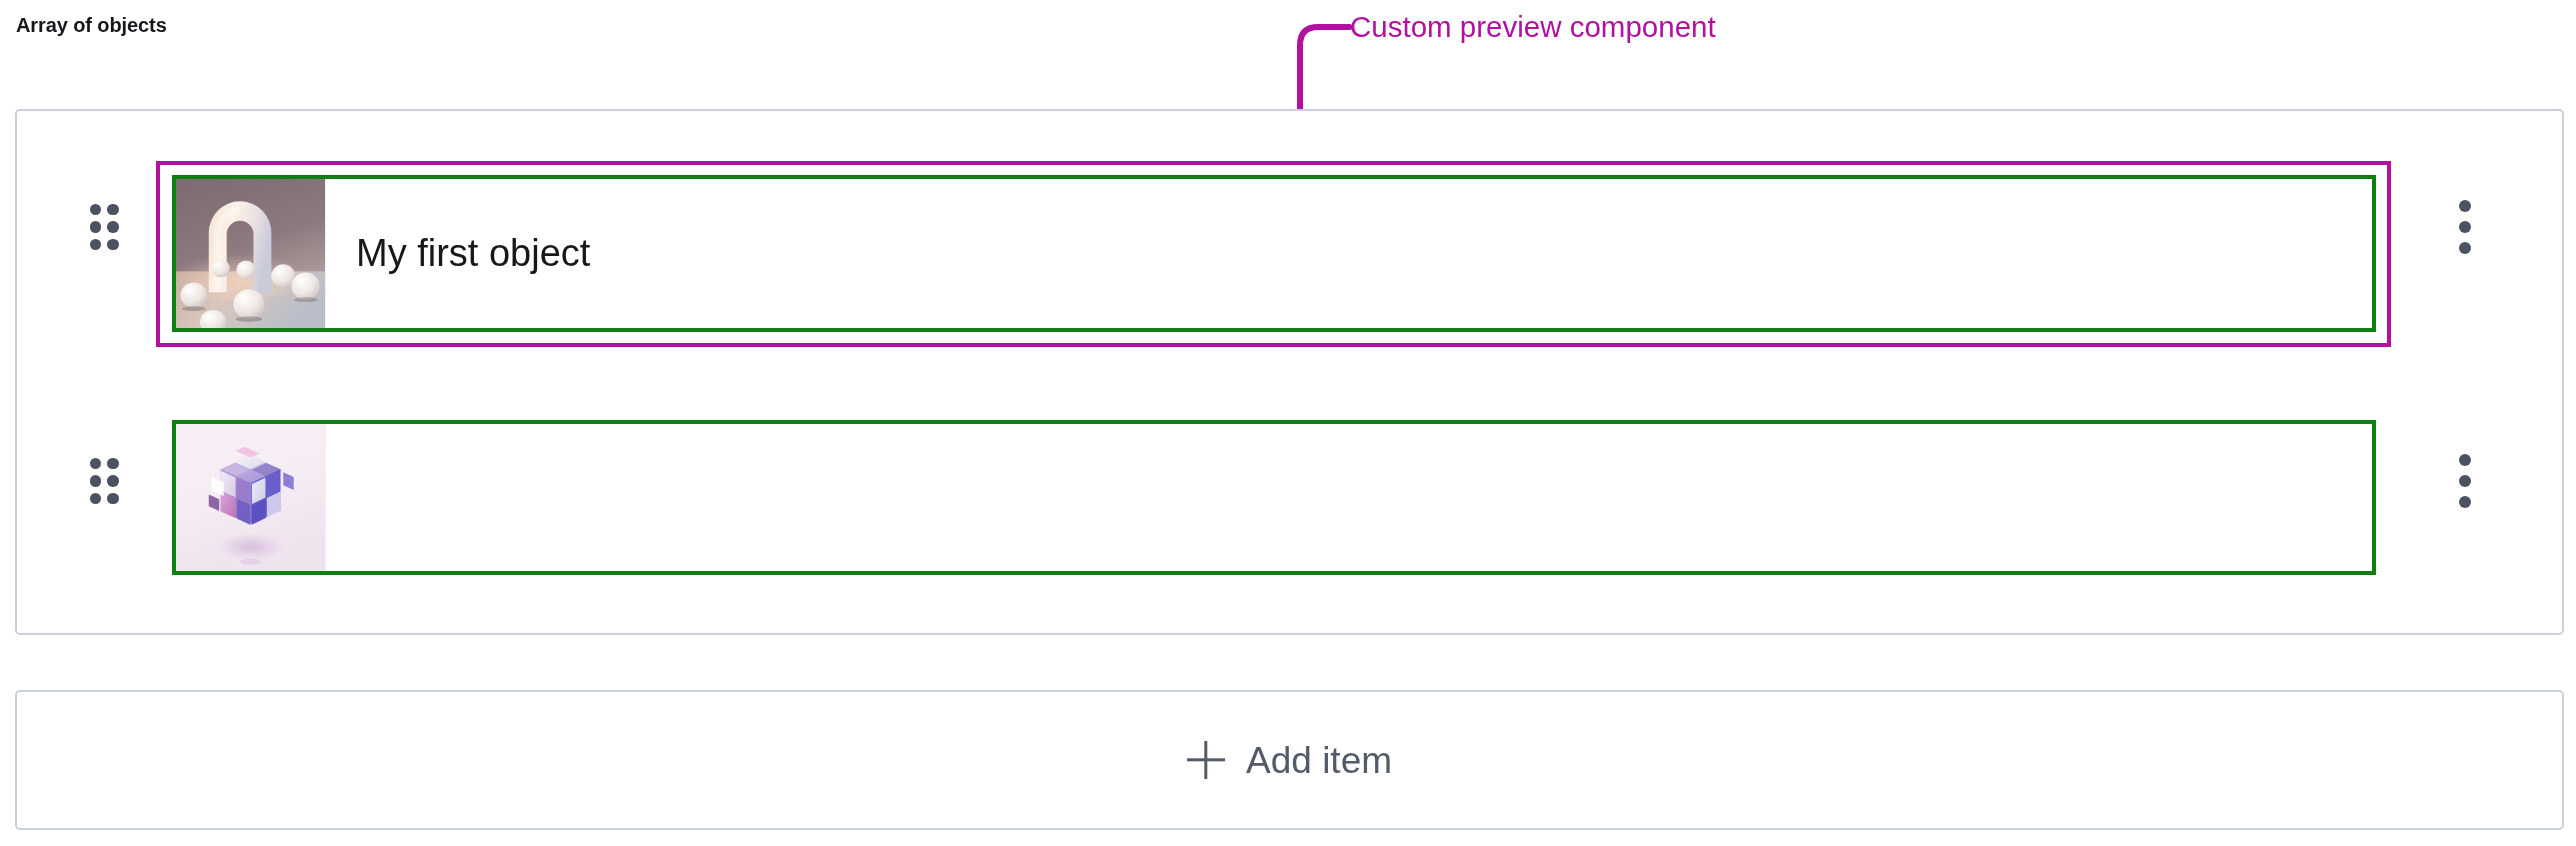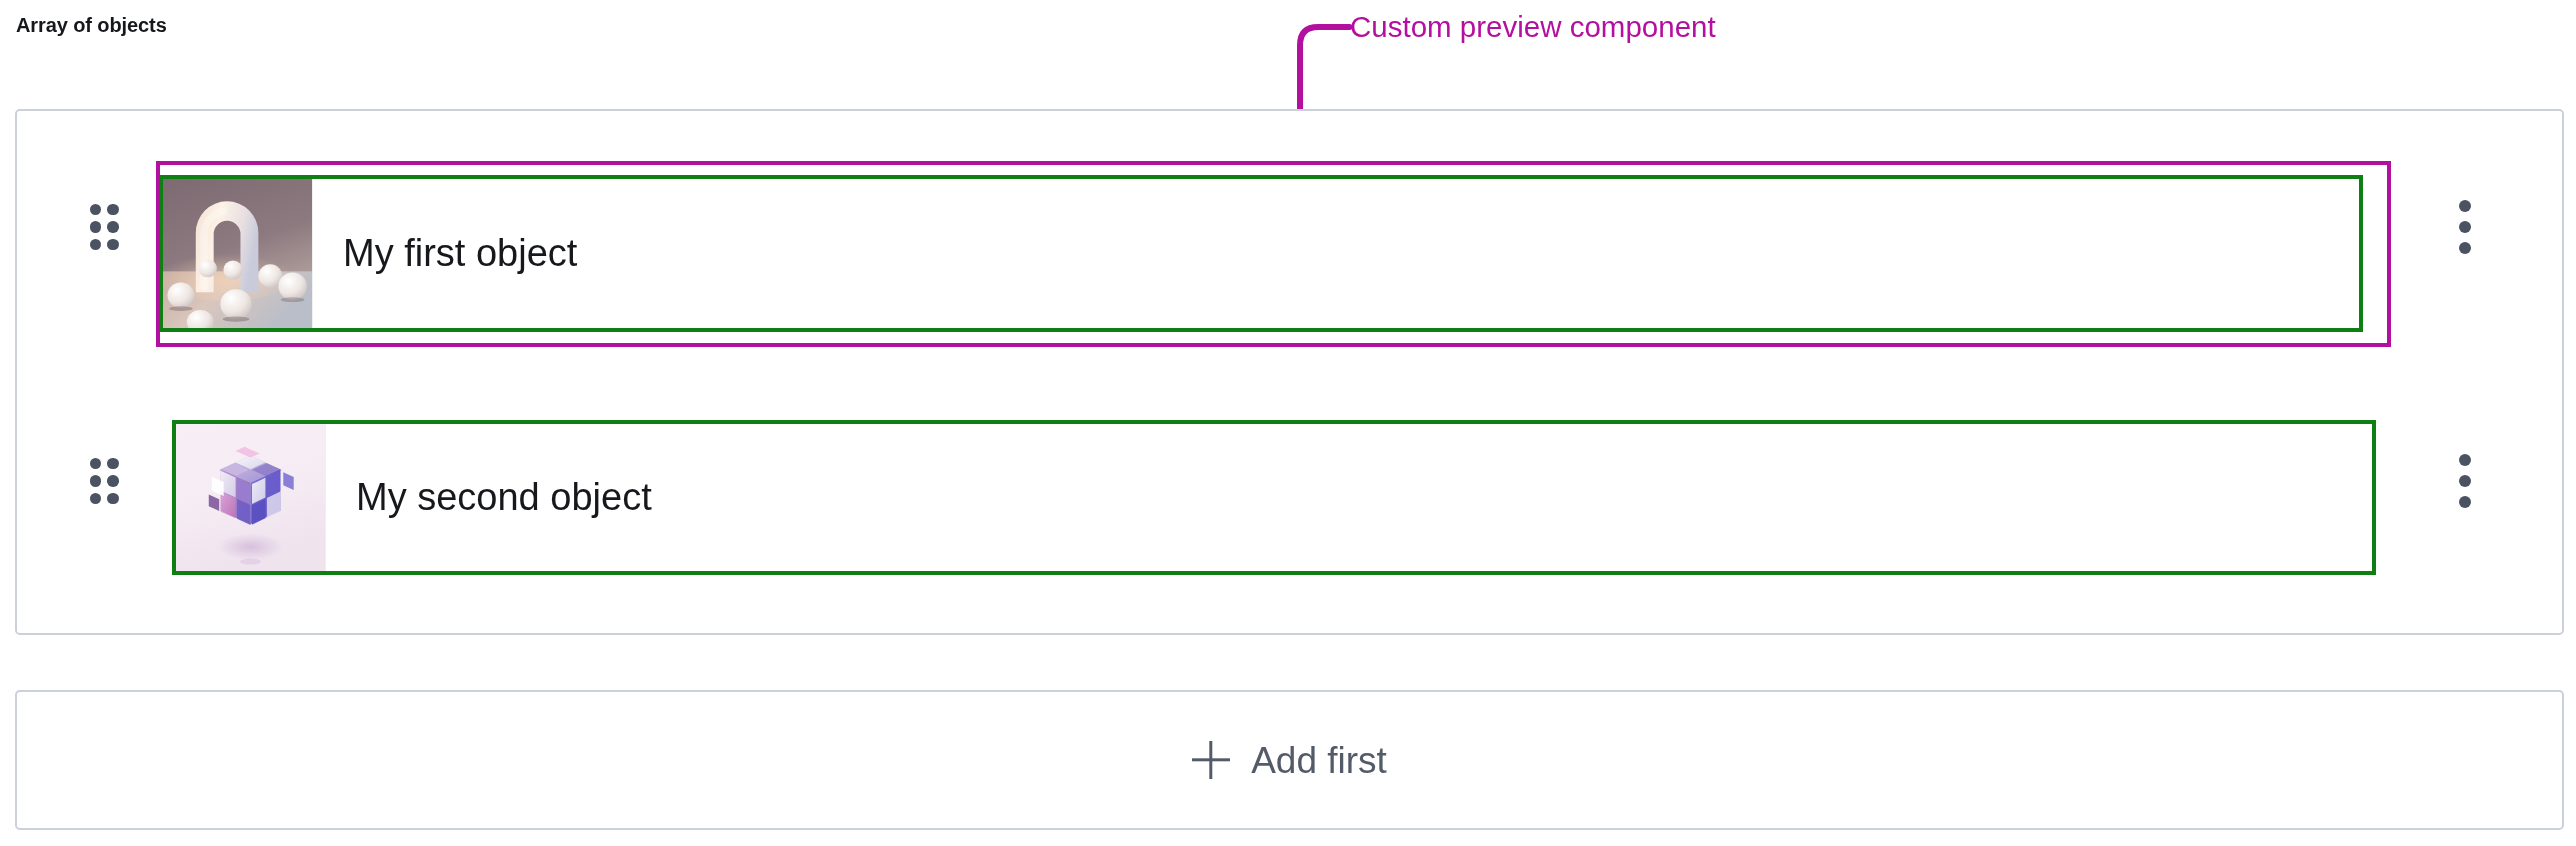--- a/index.html
+++ b/index.html
@@ -110,21 +110,21 @@
 
   
   .green-box {
     position: absolute;
     border: 4.7px solid #0f7f13;
     background: #ffffff;
     display: flex;
     align-items: center;
   }
   .green-box.gb-0 {
-    left: 159px;
+    left: 172px;
     top: 175px;
     width: 2204px;
     height: 157px;
   }
   .green-box.gb-1 {
     left: 172px;
     top: 420px;
     width: 2204px;
     height: 155px;
   }
@@ -376,20 +376,19 @@
       <polygon points="51,55 60,50.8 60,64 51,68.3" fill="#5a4fc0" opacity="0.9"></polygon>
       <polygon points="61,50.3 70,46 70,59.5 61,63.8" fill="#e8e4f4" opacity="0.8"></polygon>
 
       <polygon points="24,36 32,39.6 32,49 24,45.4" fill="#ffffff" opacity="0.9"></polygon>
       <polygon points="22,48 29,51.2 29,59 22,55.8" fill="#7a4f96" opacity="0.85"></polygon>
       <polygon points="72,33 79,36.2 79,45 72,41.8" fill="#6f63cf" opacity="0.8"></polygon>
       <polygon points="46,16 56,20.5 50,23.2 40,18.8" fill="#f0b8e0" opacity="0.8"></polygon>
       <ellipse cx="50" cy="93" rx="7" ry="2" fill="#c9a6d8" opacity="0.3"></ellipse>
     </svg>
   </div>
-  <div class="item-title">My second object</div>
 </div>
 
 <button class="add-item-button">
   <span class="plus-icon"></span>
-  <span class="add-item-label">Add first</span>
+  <span class="add-item-label">Add item</span>
 </button>
 
 
 </body></html>

